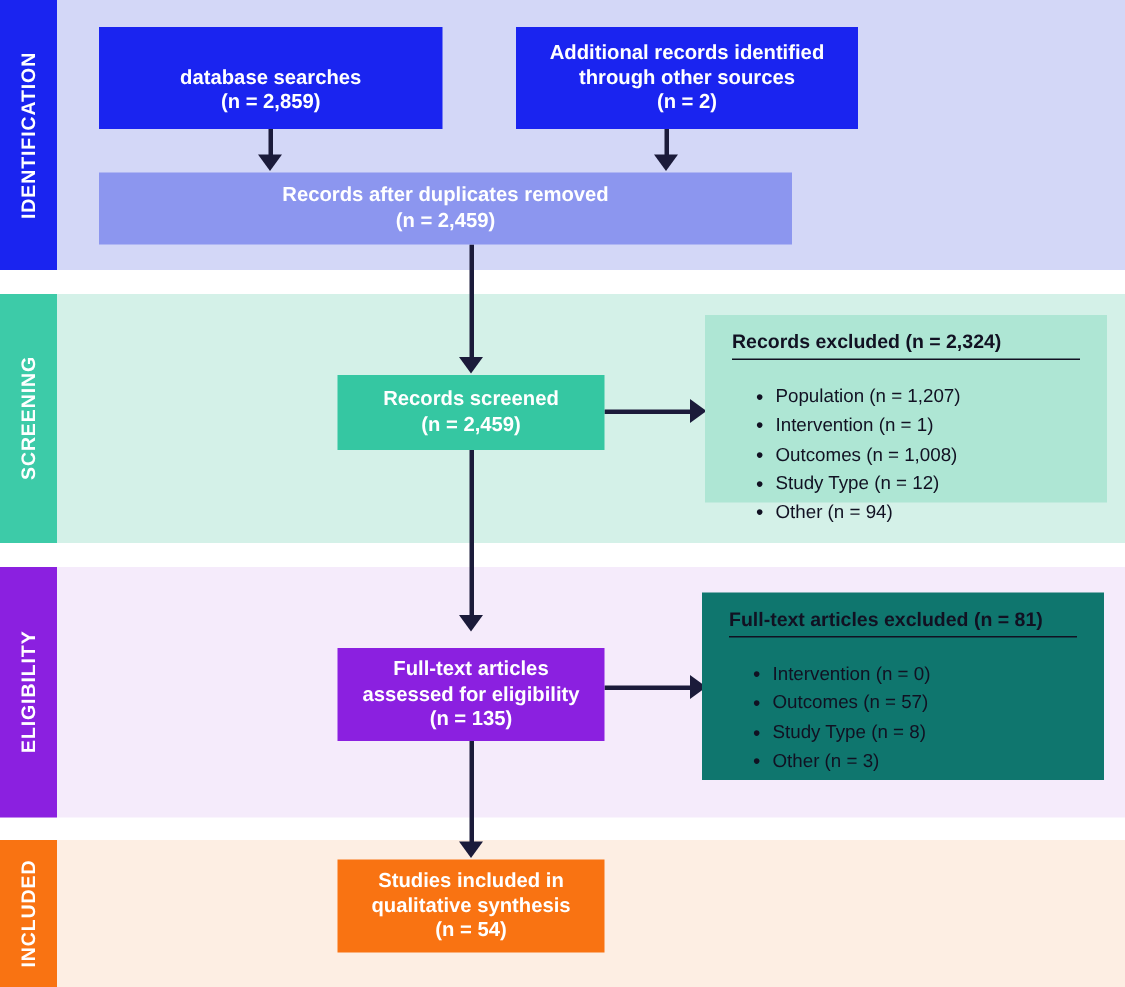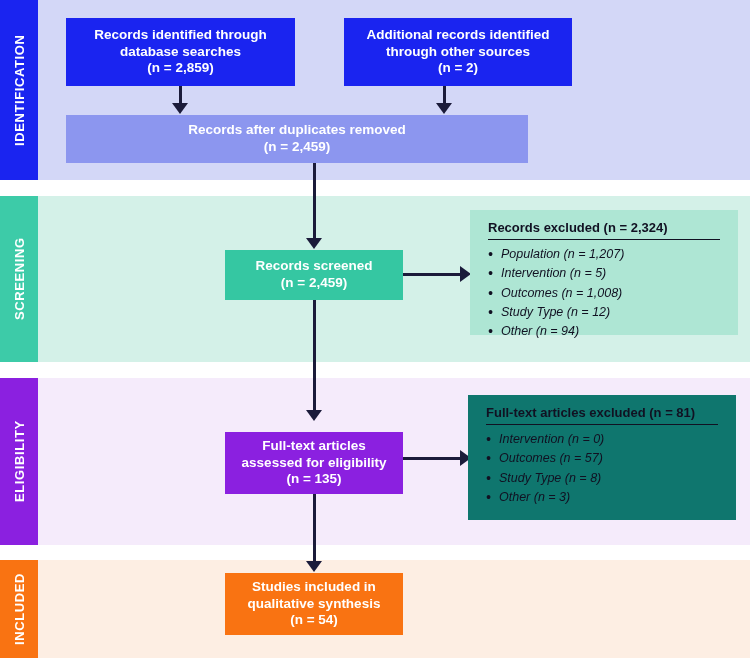--- a/index.html
+++ b/index.html
@@ -65,21 +65,21 @@
     padding:10px 14px 10px 14px;
     font-size:12.5px;color:#111122;z-index:3;
   }
   .excl-screening{left:470px;top:210px;width:268px;height:125px;background:#aee6d4;}
   .excl-eligibility{left:468px;top:395px;width:268px;height:125px;background:#0f766e;}
   .excl-title{
     font-weight:bold;font-size:13px;text-align:left;
     padding-bottom:4px;border-bottom:1.4px solid #111122;
     margin:0 4px 6px 4px;
   }
-  .excl-list{list-style:none;margin:0;padding:0;font-style:italic;}
+  .excl-list{list-style:none;margin:16px;padding:0;}
   .excl-list li{position:relative;padding-left:15px;margin:0 0 3px 2px;line-height:1.3;}
   .excl-list li::before{
     content:"\2022";position:absolute;left:2px;top:-1px;font-size:14px;color:#111122;
   }
 
   
   .conn{position:absolute;background:#1b1b3a;z-index:2;}
   .vline{width:2.5px;}
   .hline{height:2.5px;}
   .arrow-down{
@@ -98,21 +98,21 @@
 
 <div id="diagram">
 
   <div class="band band-identification">
     <div class="band-bg"></div>
     <div class="band-label">IDENTIFICATION</div>
   </div>
 
   <div class="box box-blue" id="box-db">
     <div>
-      <span>Records identified through</span><br>
+      <br>
       <span>database searches</span><br>
       <span>(n = 2,859)</span>
     </div>
   </div>
 
   <div class="box box-blue" id="box-other">
     <div>
       <span>Additional records identified</span><br>
       <span>through other sources</span><br>
       <span>(n = 2)</span>
@@ -147,21 +147,21 @@
     </div>
   </div>
 
   <div class="conn hline" style="left:403px;top:273px;width:58px;"></div>
   <div class="arrow-right" style="left:460px;top:266px;"></div>
 
   <div class="excl excl-screening">
     <div class="excl-title">Records excluded (n = 2,324)</div>
     <ul class="excl-list">
       <li>Population (n = 1,207)</li>
-      <li>Intervention (n = 5)</li>
+      <li>Intervention (n = 1)</li>
       <li>Outcomes (n = 1,008)</li>
       <li>Study Type (n = 12)</li>
       <li>Other (n = 94)</li>
     </ul>
   </div>
 
   <div class="conn vline" style="left:313px;top:300px;height:111px;"></div>
   <div class="arrow-down" style="left:306px;top:410px;"></div>
 
   <div class="band band-eligibility">

